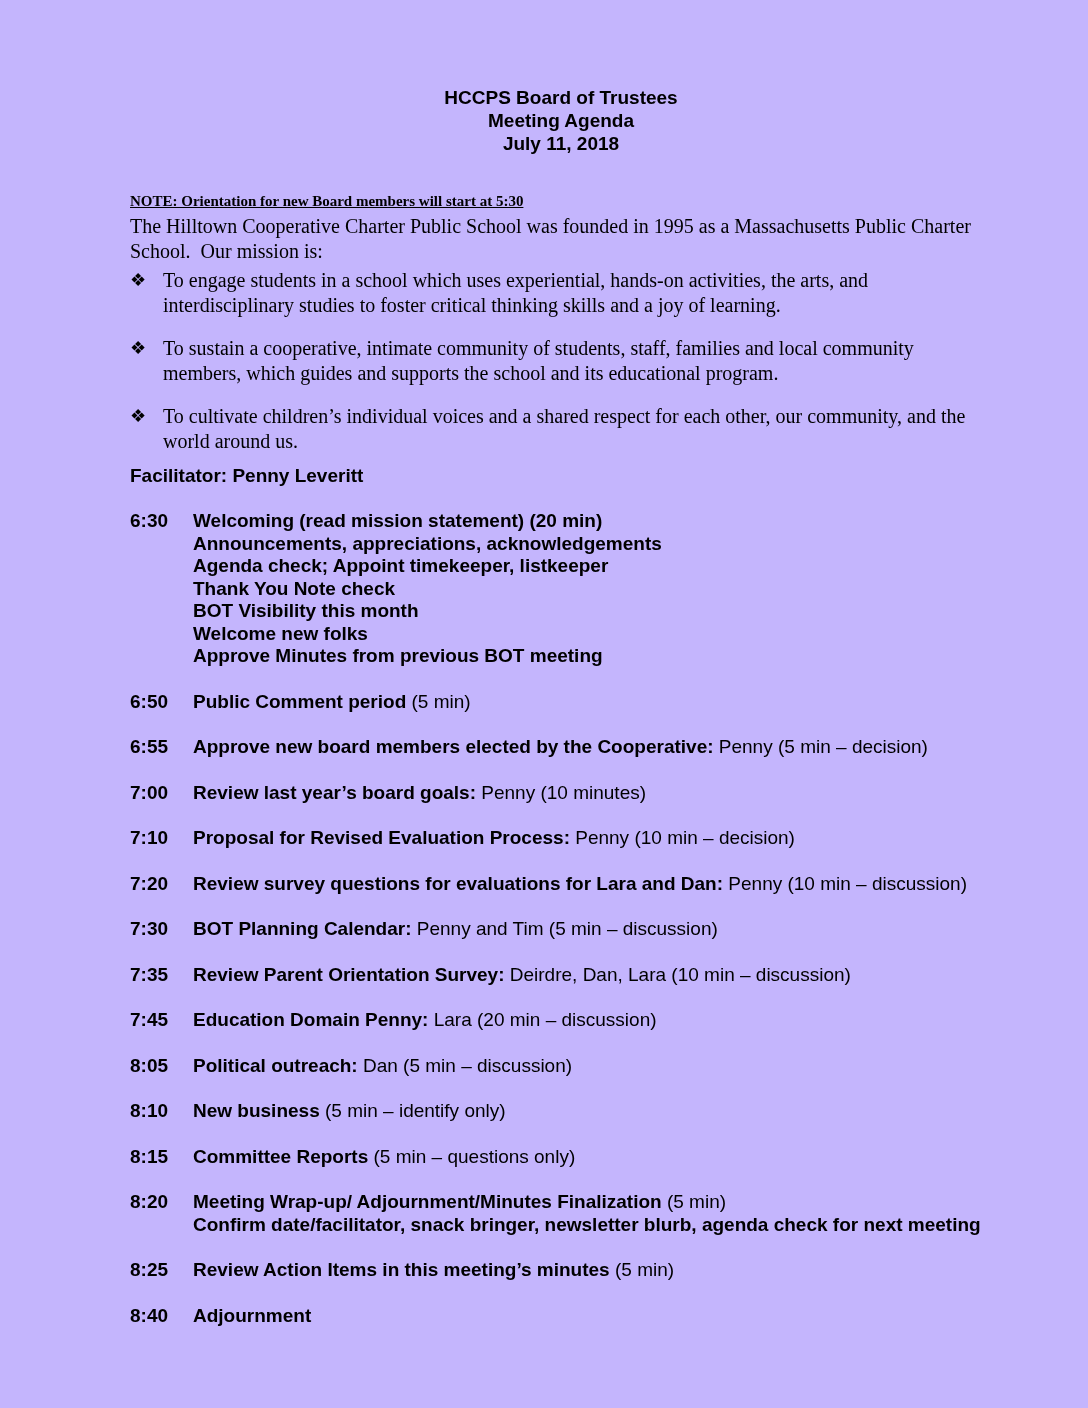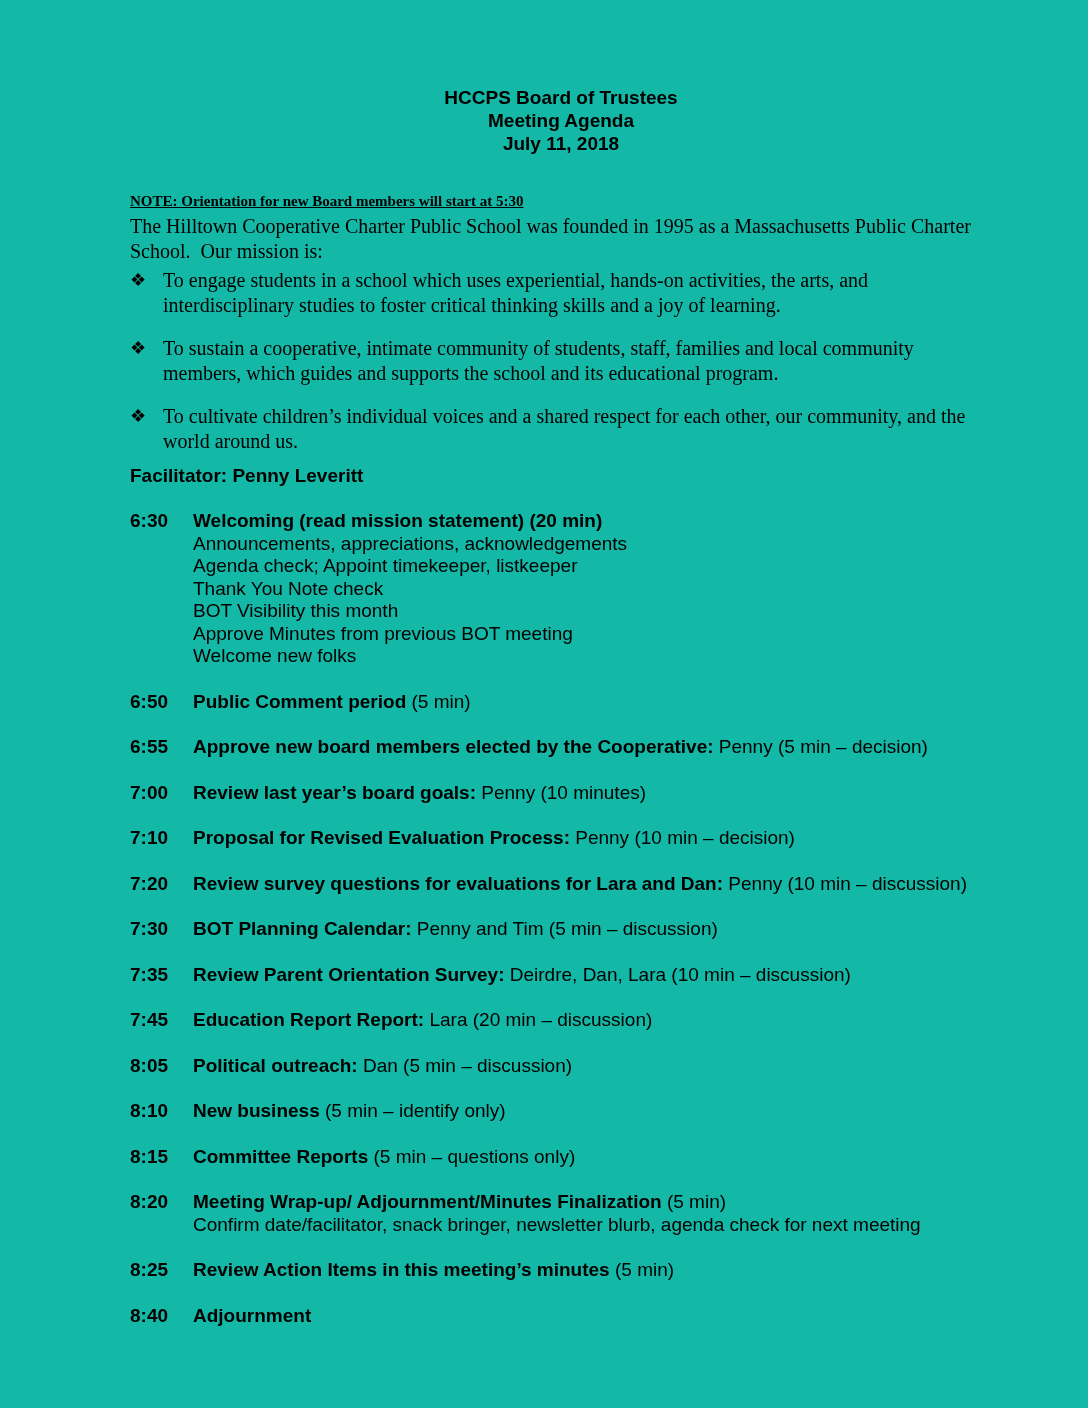--- a/index.html
+++ b/index.html
@@ -12,21 +12,21 @@
     height: 1408px;
     overflow: hidden;
     color: #000000;
     -webkit-font-smoothing: antialiased;
   }
   .page {
     box-sizing: border-box;
     width: 1088px;
     height: 1408px;
     padding: 86px 96px 60px 130px;
-    background: #14b8a6;
+    background: #c4b5fd;
   }
   
   .title-block {
     text-align: center;
     font-family: "Liberation Sans", sans-serif;
     font-weight: bold;
     font-size: 19px;
     line-height: 23px;
   }
   
@@ -88,21 +88,21 @@
   .agenda-time {
     flex: 0 0 63px;
     font-weight: bold;
   }
   .agenda-body {
     flex: 1 1 auto;
     max-width: 800px;
   }
   .agenda-title { font-weight: bold; }
   .agenda-detail { font-weight: normal; }
-  .subline { font-weight: normal; }
+  .subline { font-weight: bold; }
 </style>
 </head>
 <body>
 
 <div class="page">
 
   <div class="title-block">
     <div>HCCPS Board of Trustees</div>
     <div>Meeting Agenda</div>
     <div>July 11, 2018</div>
@@ -131,22 +131,22 @@
   <div class="agenda">
   <div class="agenda-item">
     <div class="agenda-time">6:30</div>
     <div class="agenda-body">
       <div><span class="agenda-title">Welcoming (read mission statement) (20 min)</span> <span class="agenda-detail"></span></div>
       <div>
             <div class="subline">Announcements, appreciations, acknowledgements</div>
             <div class="subline">Agenda check; Appoint timekeeper, listkeeper</div>
             <div class="subline">Thank You Note check</div>
             <div class="subline">BOT Visibility this month</div>
+            <div class="subline">Welcome new folks</div>
             <div class="subline">Approve Minutes from previous BOT meeting</div>
-            <div class="subline">Welcome new folks</div>
           </div>
     </div>
   </div>
 
   <div class="agenda-item">
     <div class="agenda-time">6:50</div>
     <div class="agenda-body">
       <div><span class="agenda-title">Public Comment period</span> <span class="agenda-detail">(5 min)</span></div>
       <div></div>
     </div>
@@ -196,21 +196,21 @@
     <div class="agenda-time">7:35</div>
     <div class="agenda-body">
       <div><span class="agenda-title">Review Parent Orientation Survey:</span> <span class="agenda-detail">Deirdre, Dan, Lara (10 min – discussion)</span></div>
       <div></div>
     </div>
   </div>
 
   <div class="agenda-item">
     <div class="agenda-time">7:45</div>
     <div class="agenda-body">
-      <div><span class="agenda-title">Education Report Report:</span> <span class="agenda-detail">Lara (20 min – discussion)</span></div>
+      <div><span class="agenda-title">Education Domain Penny:</span> <span class="agenda-detail">Lara (20 min – discussion)</span></div>
       <div></div>
     </div>
   </div>
 
   <div class="agenda-item">
     <div class="agenda-time">8:05</div>
     <div class="agenda-body">
       <div><span class="agenda-title">Political outreach:</span> <span class="agenda-detail">Dan (5 min – discussion)</span></div>
       <div></div>
     </div>

